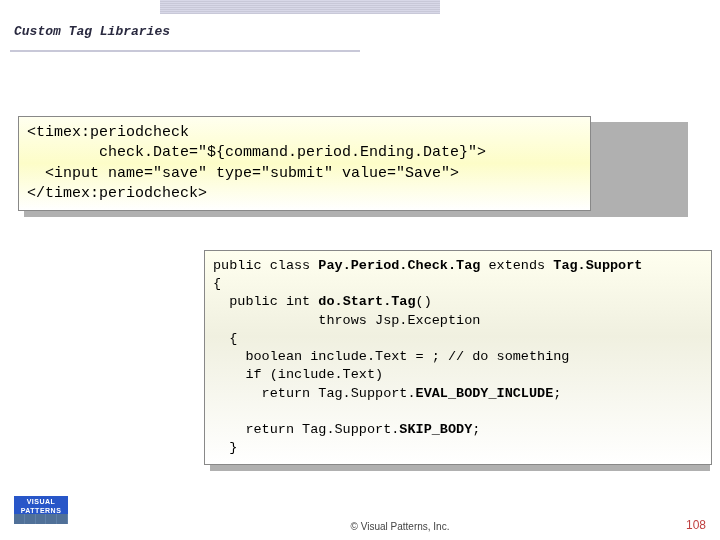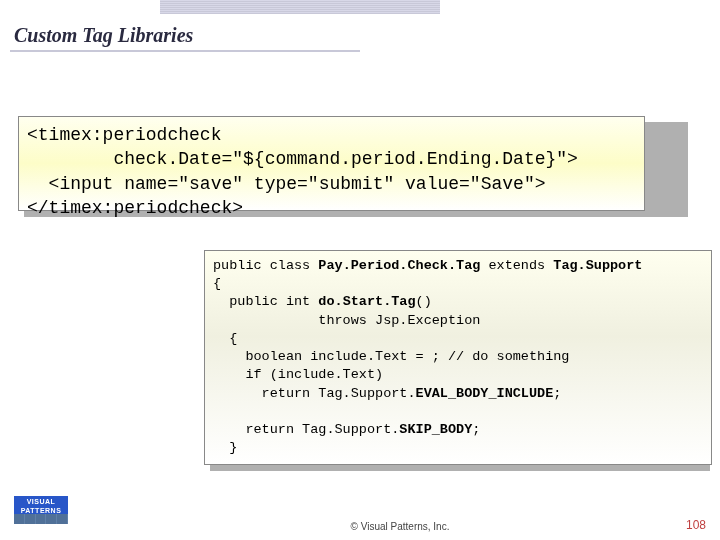--- a/index.html
+++ b/index.html
@@ -25,23 +25,23 @@
       #d8d8e8 1px,
       #d8d8e8 2px
     );
   }
   .title {
     position: absolute;
     top: 24px;
     left: 14px;
     font-style: italic;
     font-weight: bold;
-    font-size: 20px;
+    font-size: 13px;
     color: #2a2a40;
-    font-family: Liberation Serif, serif;
+    font-family: Liberation Mono, monospace;
   }
   .title-underline {
     position: absolute;
     top: 50px;
     left: 10px;
     width: 350px;
     height: 2px;
     background: #c8c8d8;
   }
   .code-box1-shadow {
@@ -49,28 +49,28 @@
     top: 122px;
     left: 24px;
     width: 664px;
     height: 95px;
     background: #b0b0b0;
   }
   .code-box1 {
     position: absolute;
     top: 116px;
     left: 18px;
-    width: 627px;
+    width: 573px;
     height: 95px;
     background: linear-gradient(180deg, #ffffef 0%, #fdfdc8 50%, #ffffff 100%);
     border: 1px solid #888;
     padding: 6px 8px;
     box-sizing: border-box;
     font-family: 'Courier New', monospace;
-    font-size: 18px;
+    font-size: 15px;
     line-height: 1.35;
     color: #000;
     white-space: pre;
   }
   .code-box2-shadow {
     position: absolute;
     top: 256px;
     left: 210px;
     width: 500px;
     height: 215px;

